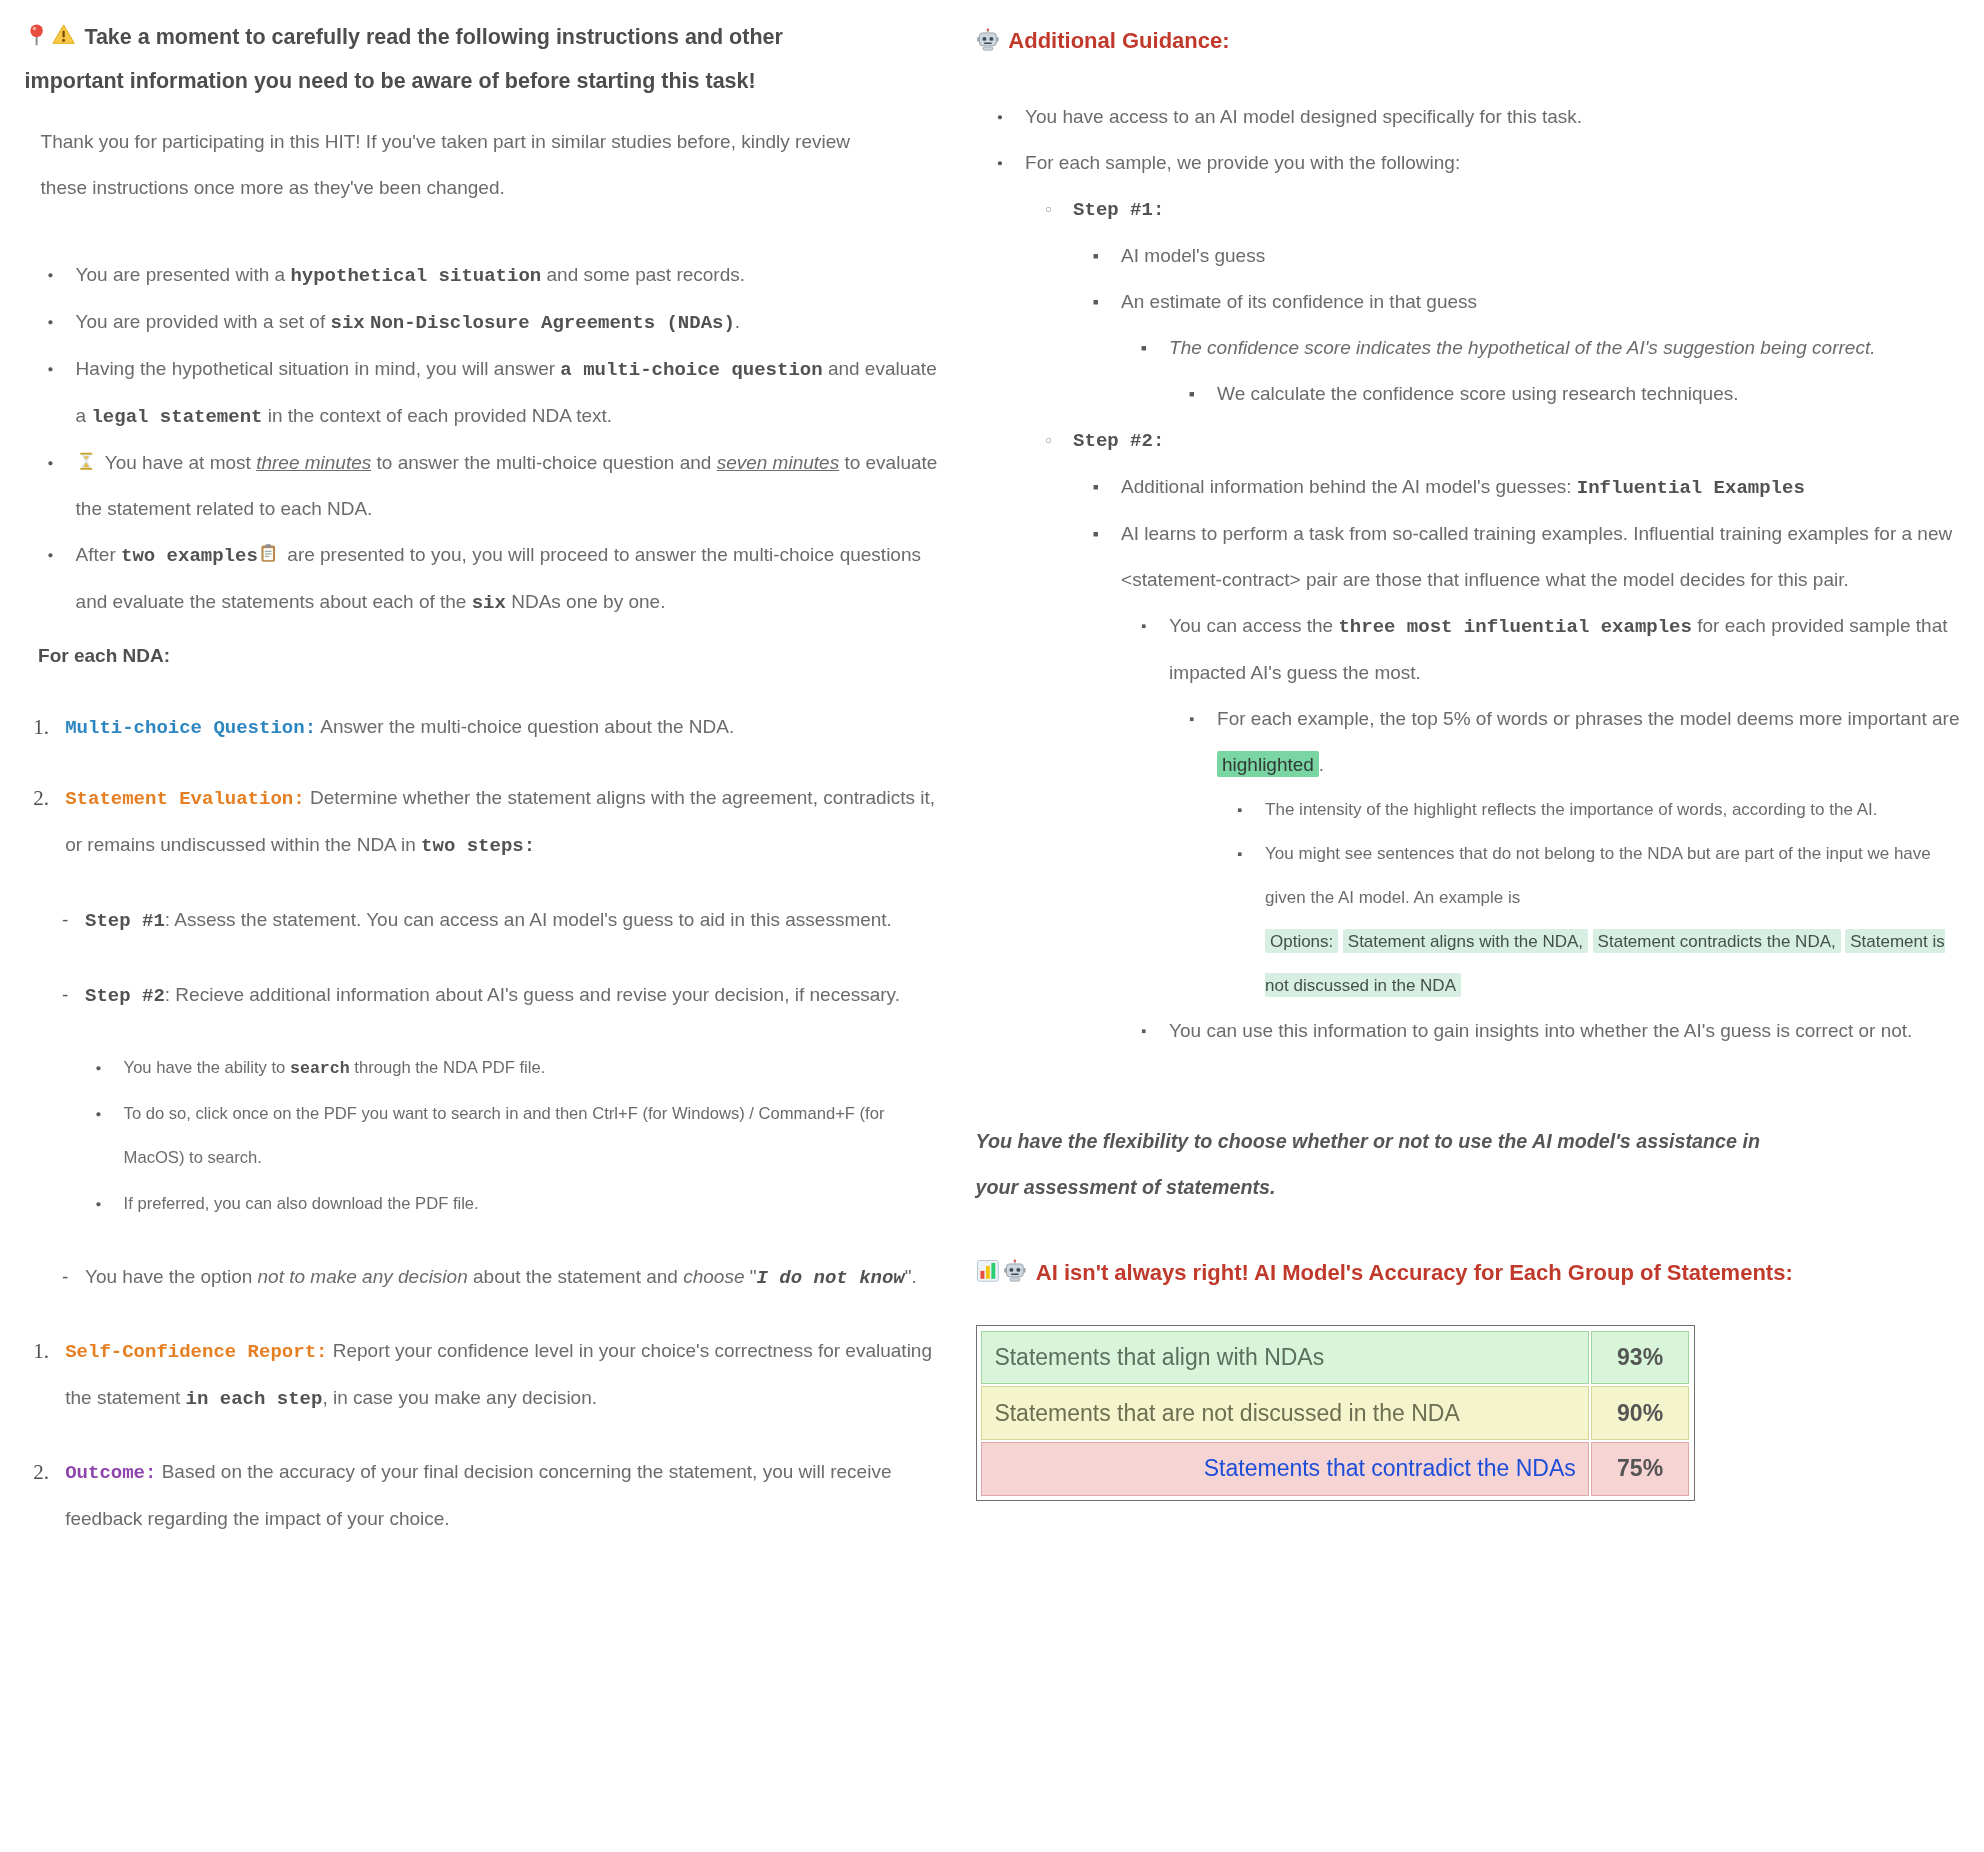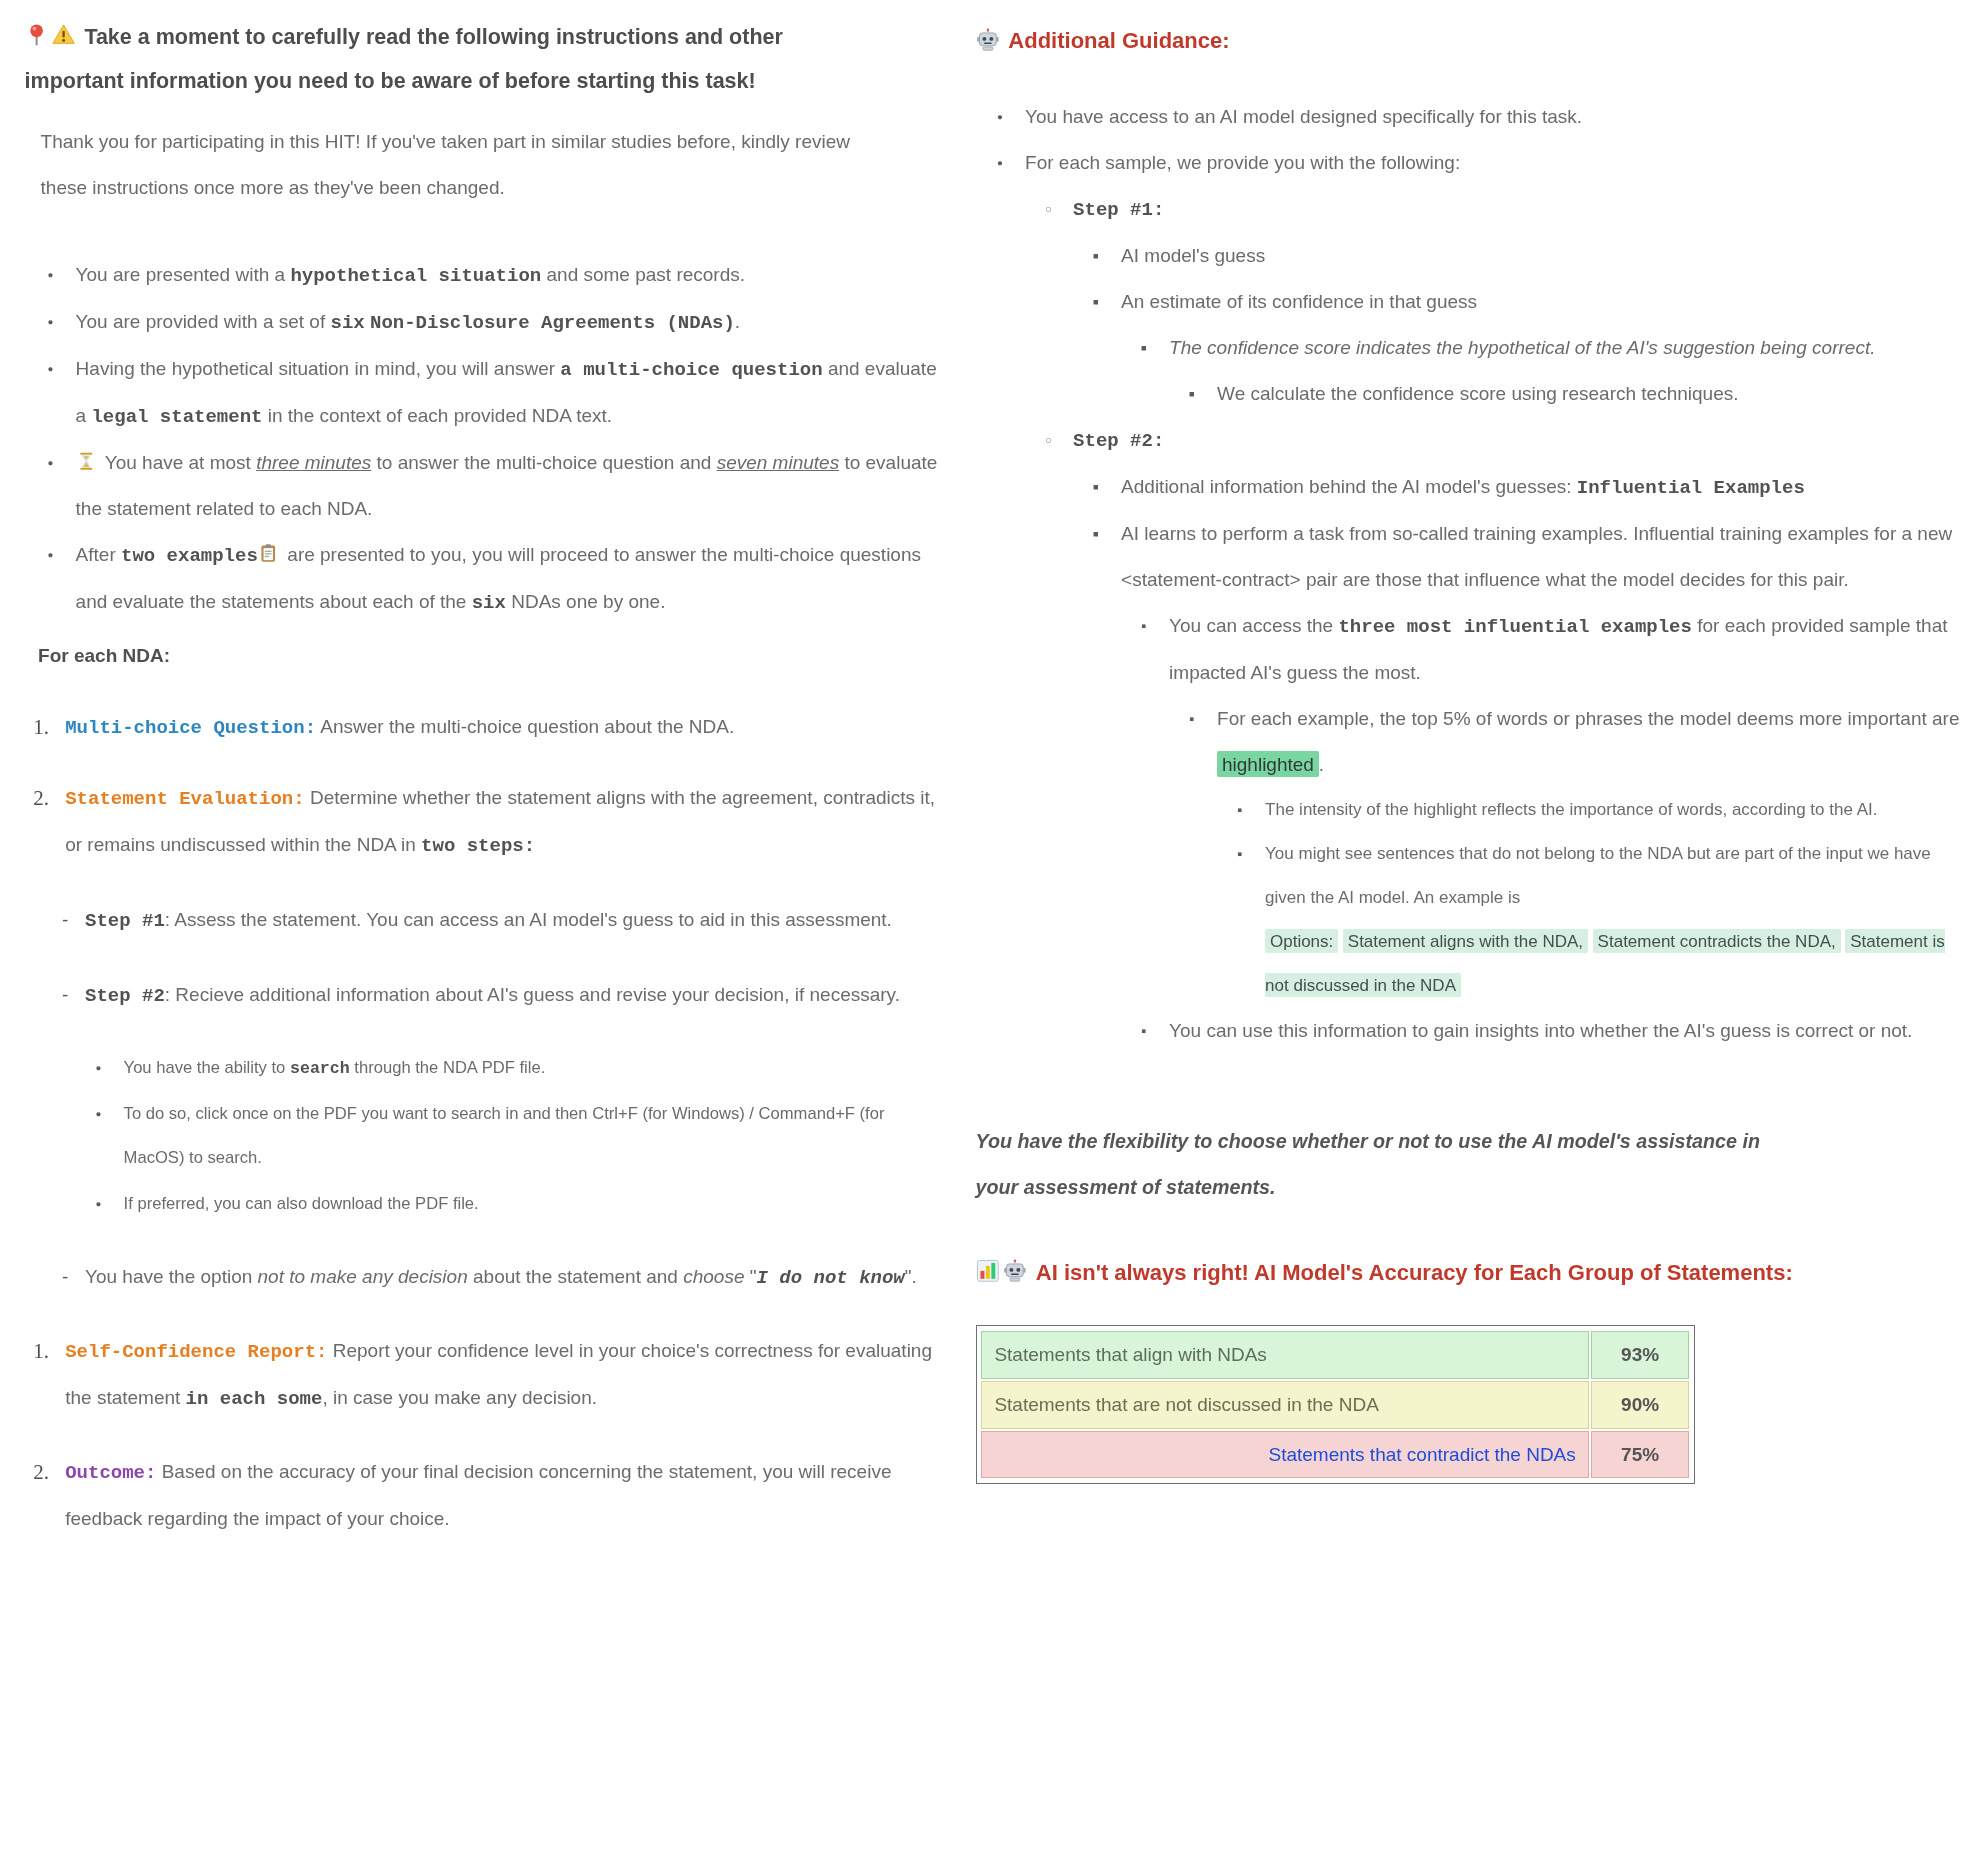--- a/index.html
+++ b/index.html
@@ -65,21 +65,21 @@
   .flex-note {
     font-weight: 700; font-style: italic; color: #565656;
     font-size: 19.7px; margin: 64px 0 0 0; max-width: 792px; line-height: 46px;
   }
 
   .table-wrap {
     margin-top: 29.5px; border: 1.2px solid #6f6f6f; padding: 2.5px;
     width: 719px; background: #ffffff;
   }
   .table-wrap table { width: 100%; border-collapse: separate; border-spacing: 2.5px; }
-  .table-wrap td { padding: 9.2px 12.3px; font-size: 19px; line-height: 1.45; }
+  .table-wrap td { padding: 9.2px 12.3px; font-size: 23px; line-height: 1.45; }
   .table-wrap td.val { width: 98px; text-align: center; font-weight: 700; }
   .tone-green  td { background: var(--row-green-bg, #d9f5d9);  border: 0.6px solid var(--row-green-border, #9fd69f);  color: #5c6e5c; }
   .tone-yellow td { background: var(--row-yellow-bg, #f4f4cd); border: 0.6px solid var(--row-yellow-border, #d6d69a); color: #6e6e52; }
   .tone-red    td { background: var(--row-red-bg, #f6d4d4);    border: 0.6px solid var(--row-red-border, #dfa8a8);    color: #1d4ed8; text-align: right; }
   .table-wrap td.val { color: #555555; }
 
   .icon { display: inline-block; margin: 0 3.7px 0 0; }
   .icon svg { width: 1.08em; height: 1.08em; vertical-align: -0.14em; }
 </style>
 </head>
@@ -168,21 +168,21 @@
           <span class="content" data-name="item-text"><span>If preferred, you can also download the PDF file.</span></span>
         </div>
         <div class="li" data-name="list-item" style="margin-left: 14.4px;">
           <span class="marker m-dash" data-name="bullet-marker">-</span>
           <span class="content" data-name="item-text"><span>You have the option </span><span class="s-i">not to make any decision</span><span> about the statement and </span><span class="s-i">choose</span><span> "</span><span class="s-b s-i">I do not know</span><span>".</span></span>
         </div>
       </div>
     <div class="list" data-name="final-steps-list">
         <div class="li" data-name="list-item" style="margin-left: 0px;">
           <span class="marker m-num" data-name="item-number">1.</span>
-          <span class="content" data-name="item-text"><span class="s-b s-orange">Self-Confidence Report:</span><span> Report your confidence level in your choice's correctness for evaluating the statement </span><span class="s-b">in each some</span><span>, in case you make any decision.</span></span>
+          <span class="content" data-name="item-text"><span class="s-b s-orange">Self-Confidence Report:</span><span> Report your confidence level in your choice's correctness for evaluating the statement </span><span class="s-b">in each step</span><span>, in case you make any decision.</span></span>
         </div>
         <div class="li" data-name="list-item" style="margin-left: 0px;">
           <span class="marker m-num" data-name="item-number">2.</span>
           <span class="content" data-name="item-text"><span class="s-b s-purple">Outcome:</span><span> Based on the accuracy of your final decision concerning the statement, you will receive feedback regarding the impact of your choice.</span></span>
         </div>
       </div>
   </div>
 
   <div class="col-right" data-name="right-column">
     <h2 class="section-heading first" data-name="additional-guidance-heading"><span class="icon" data-name="robot-icon"><svg viewBox="0 0 24 24">

